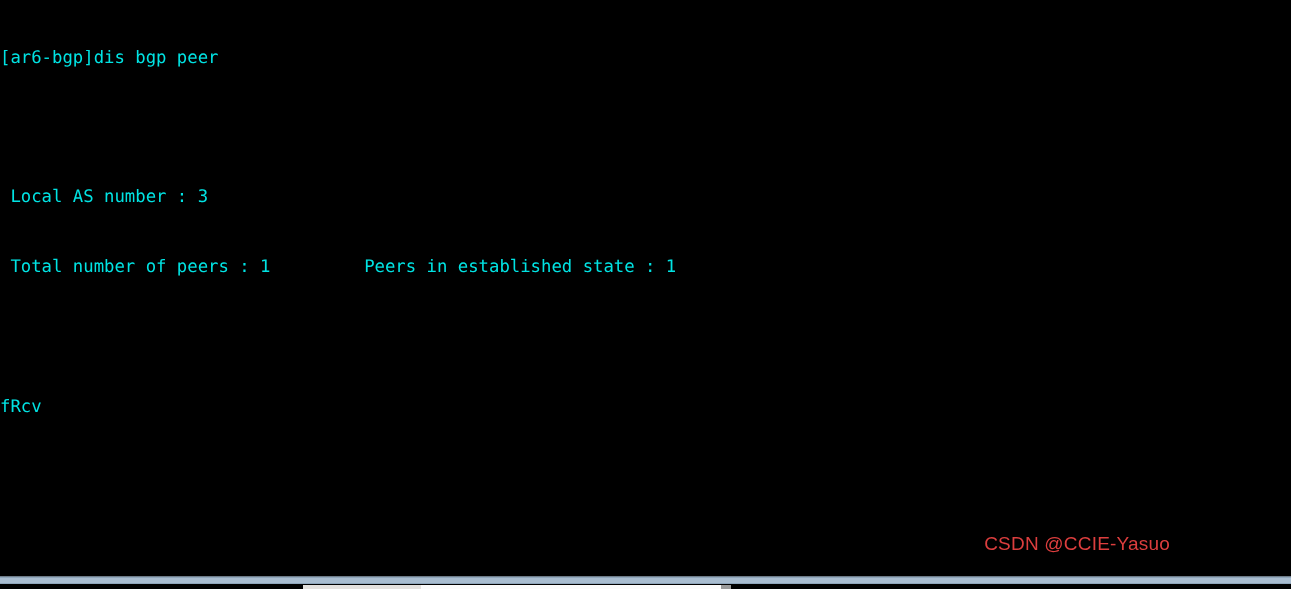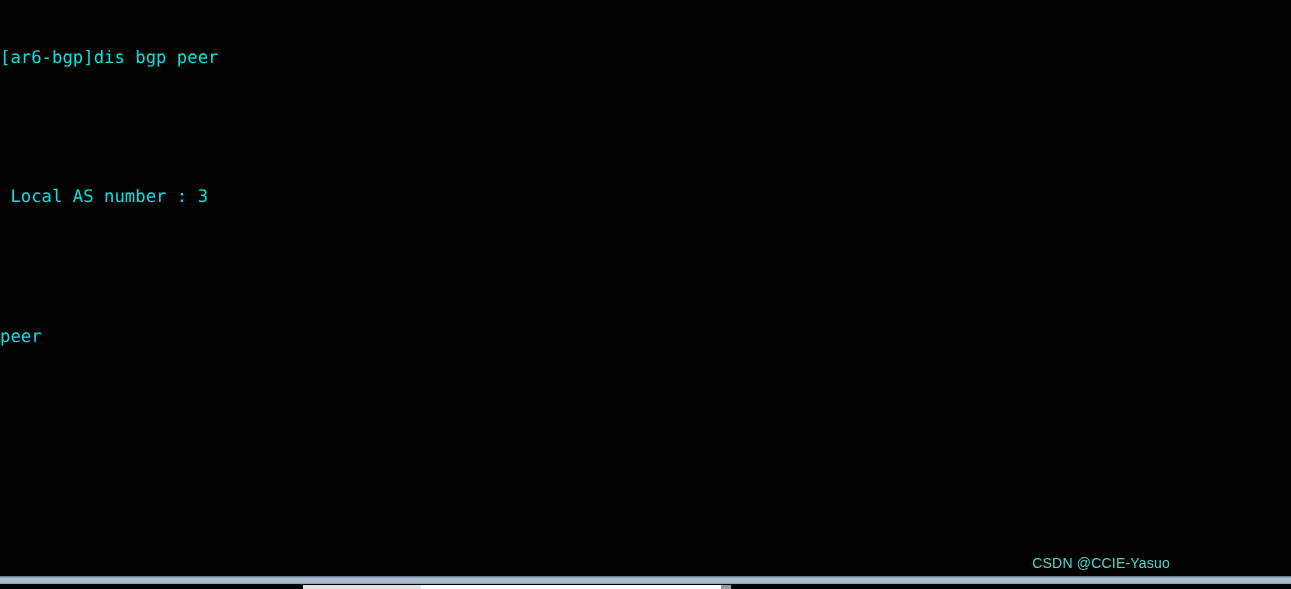--- a/index.html
+++ b/index.html
@@ -43,24 +43,24 @@
   .term-line {
     display: block;
     height: 23.3px;
     white-space: pre;
   }
 
   
   #watermark {
     position: absolute;
     right: 6px;
-    bottom: 5px;
-    color: #5eead4;
+    bottom: 21px;
+    color: #ef4444;
     font-family: "Liberation Sans", sans-serif;
-    font-size: 14px;
+    font-size: 19px;
     letter-spacing: 0.2px;
     white-space: nowrap;
     opacity: 0.92;
   }
 
   
   #bottom-chrome {
     position: absolute;
     left: 0;
     top: 576px;
@@ -109,22 +109,23 @@
 </style>
 </head>
 <body>
 
 <div id="terminal">
 
   <div id="console-output">
     <span class="term-line">[ar6-bgp]dis bgp peer</span>
     <span class="term-line"></span>
     <span class="term-line"> Local AS number : 3</span>
+    <span class="term-line"> Total number of peers : 1         Peers in established state : 1</span>
     <span class="term-line"></span>
-    <span class="term-line">peer</span>
+    <span class="term-line">fRcv</span>
     
     
     
     
     
     
     
     
     
     

